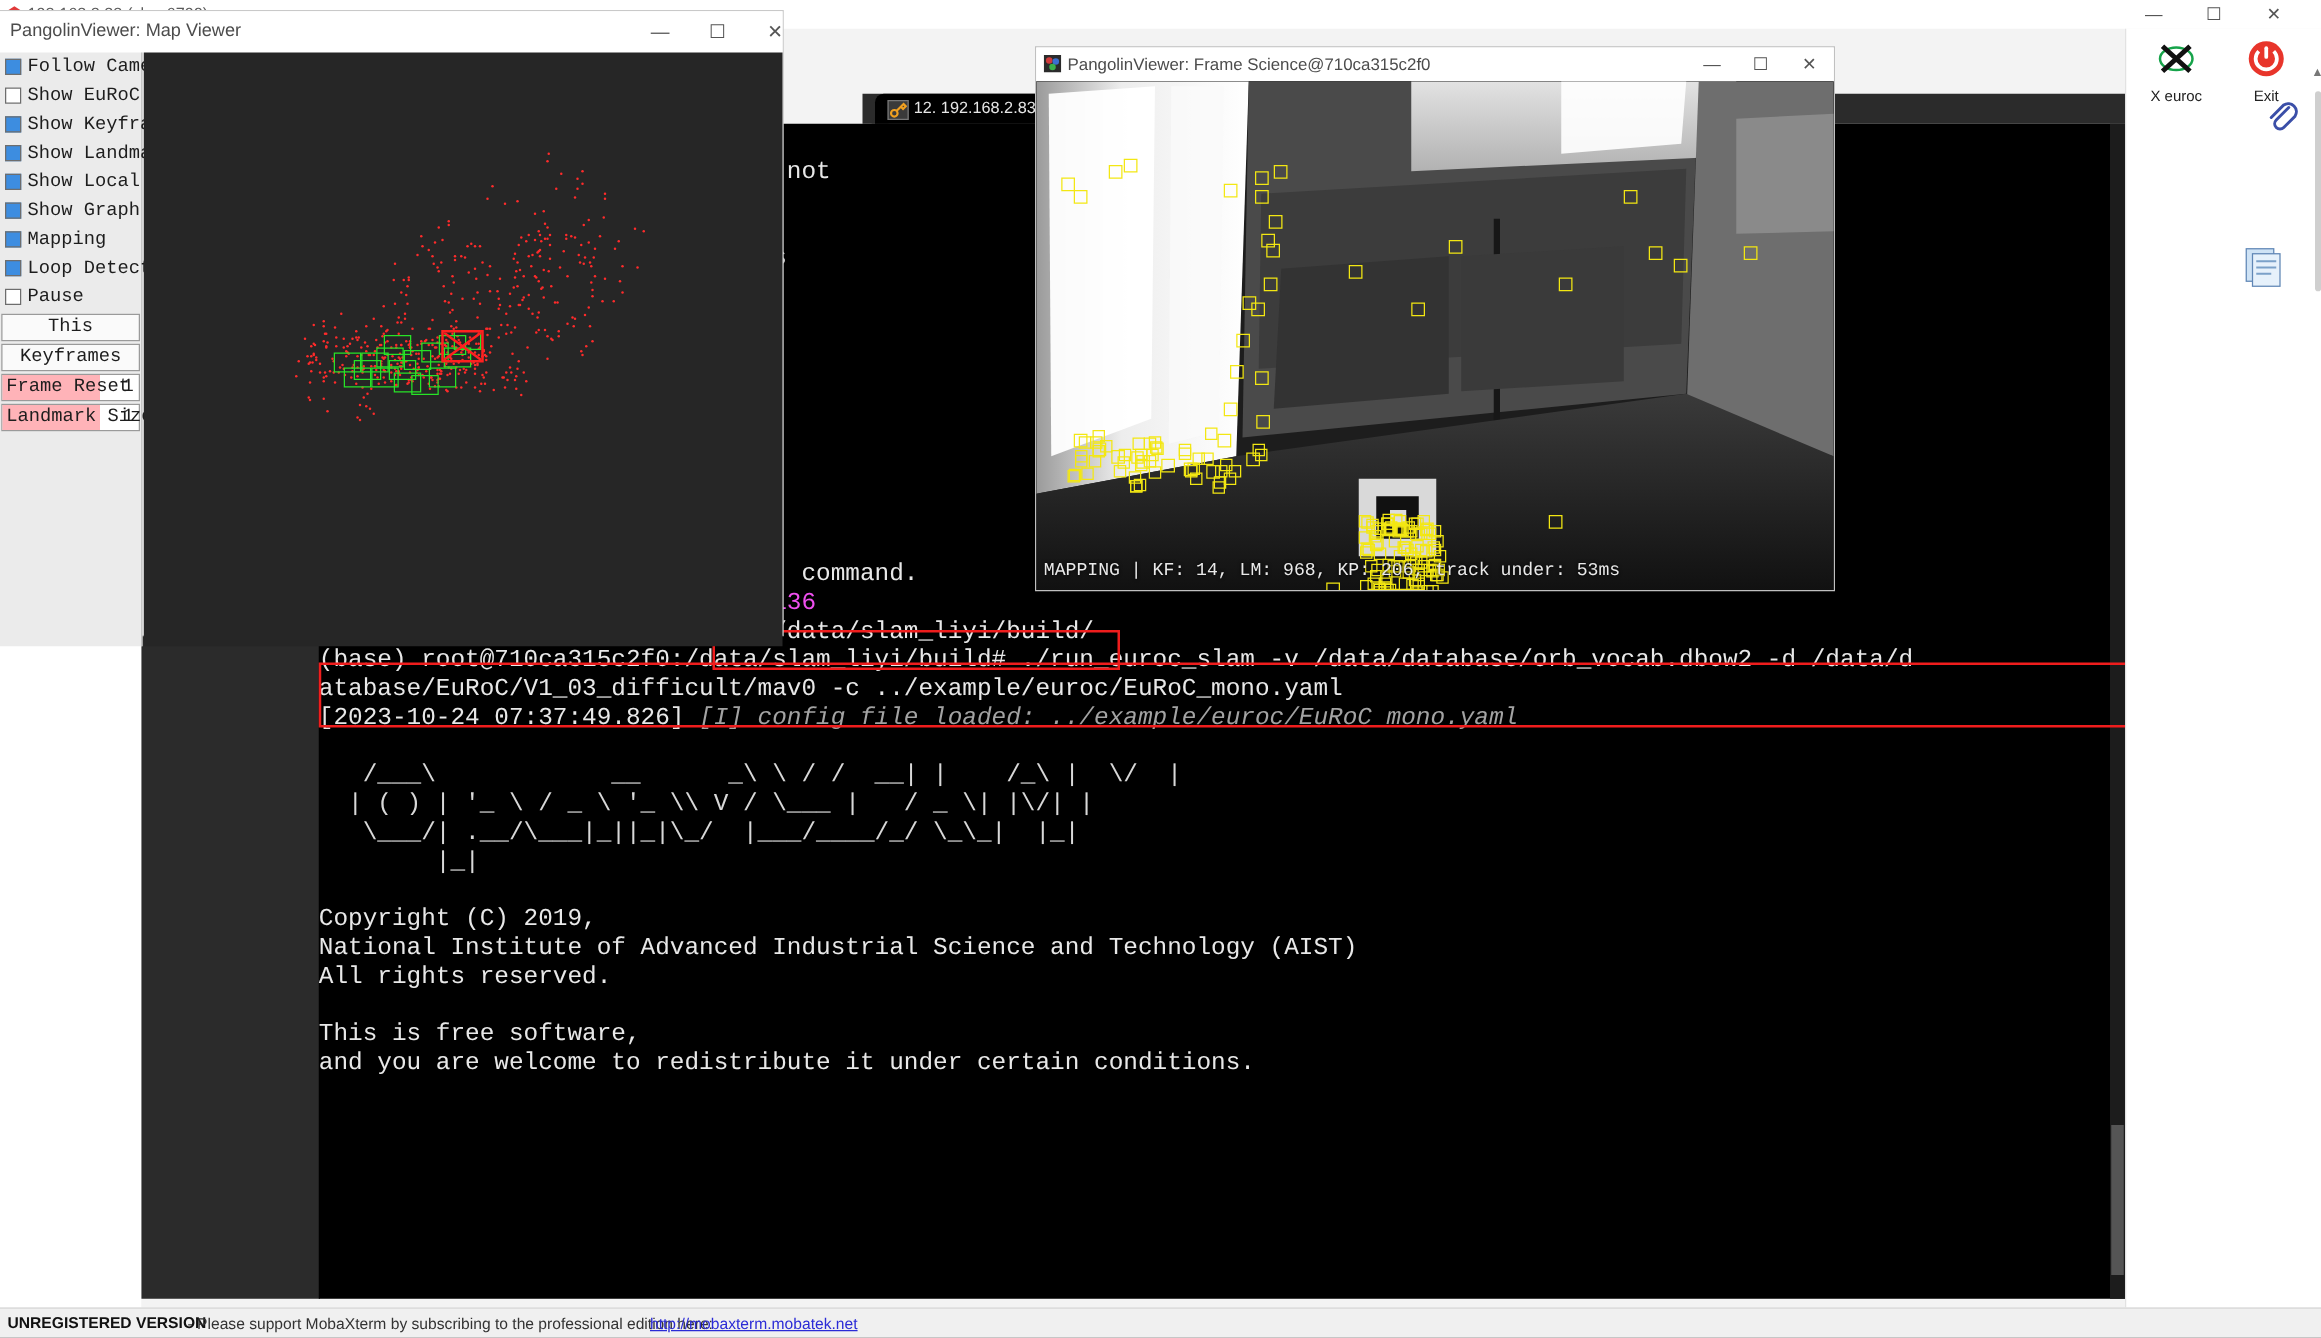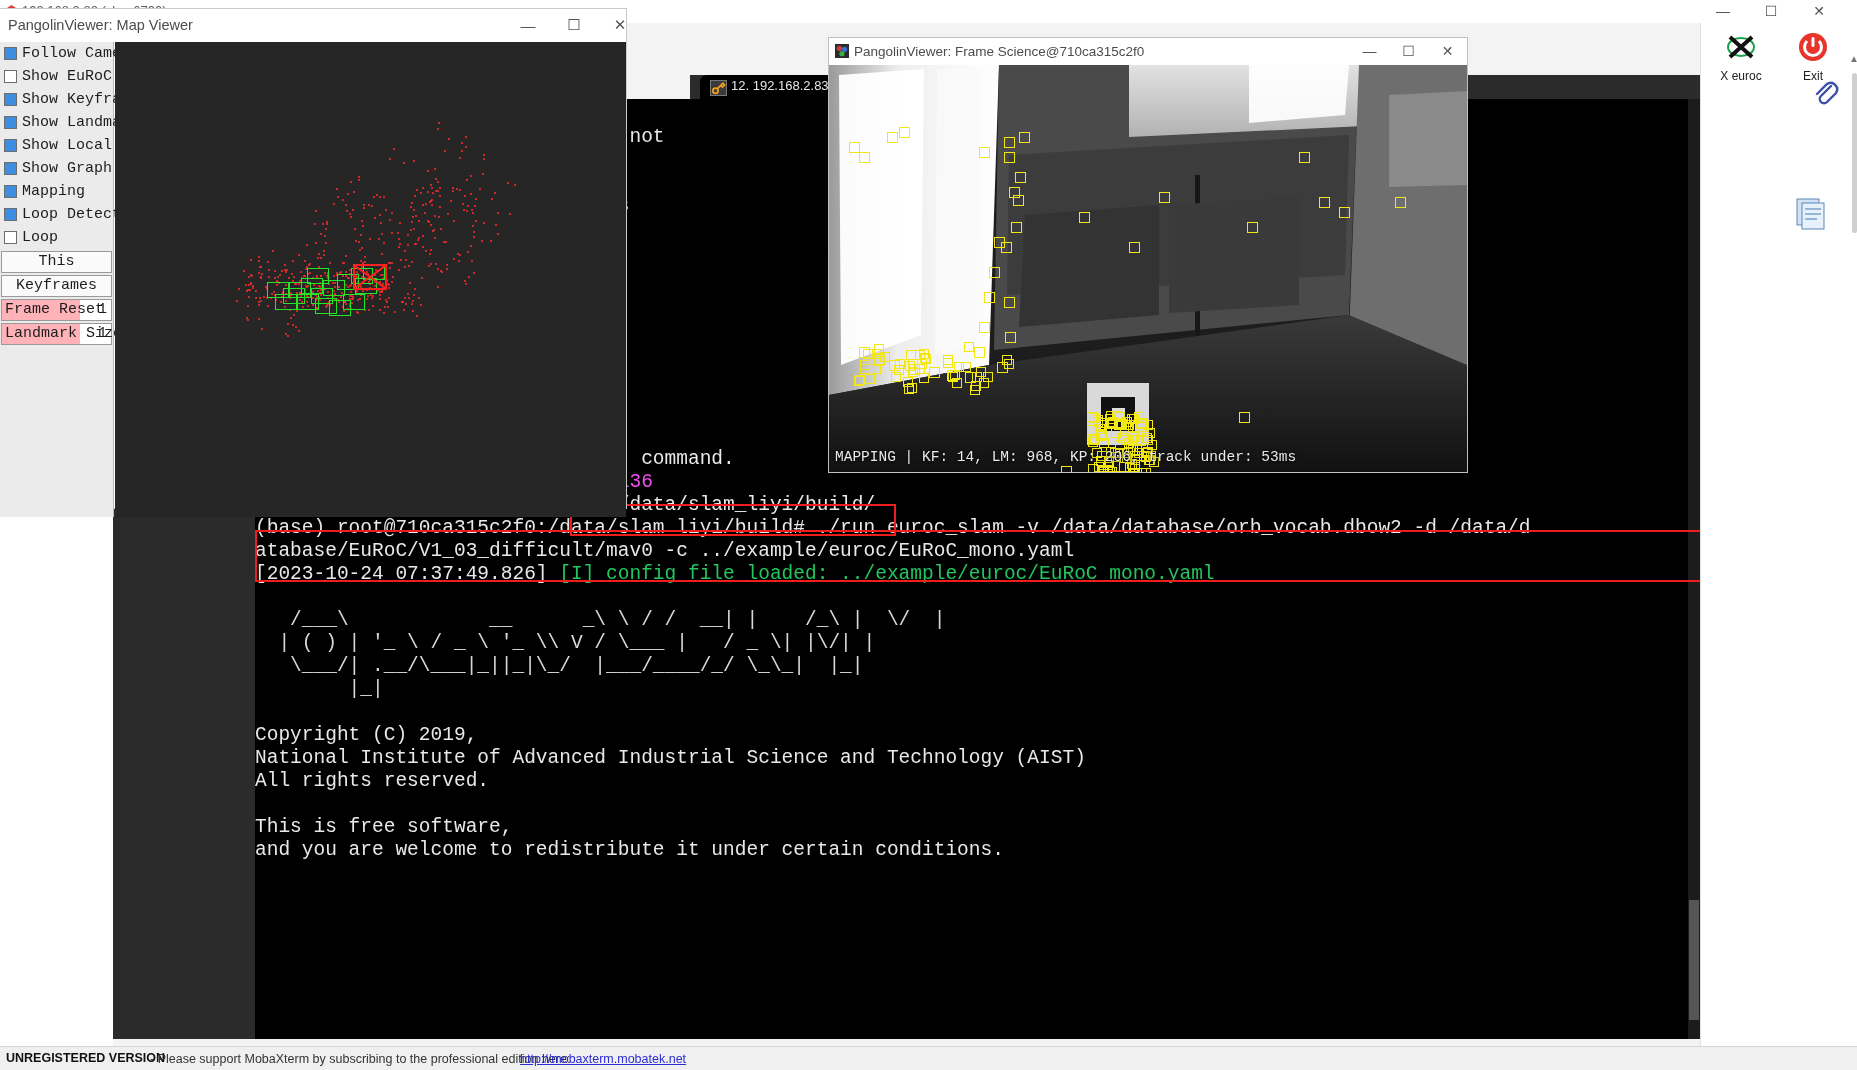--- a/index.html
+++ b/index.html
@@ -48,21 +48,21 @@
   
   #terminal{left:255px;top:99px;width:1445px;height:940px;background:#000000;
      font-family:"Liberation Mono", monospace;font-size:19.5px;line-height:23px;
      color:#ffffff;overflow:hidden;white-space:pre;}
   #term-pad{position:absolute;left:0;top:4px;width:100%;}
   .tl{white-space:pre;display:block;height:23px;}
   .c-white{color:#e8e8e8;}
   .c-yellow{color:#eded4e;}
   .c-magenta{color:#ef4fef;}
   .c-cyan{color:#4fd8d8;}
-  .c-green{color:#22c55e;}
+  .c-green{color:#a3a3a3;font-style:italic;}
   .c-banner{color:#d8d8d8;}
   .ul{text-decoration:underline;}
   #term-scroll-track{left:1688px;top:99px;width:12px;height:940px;background:#1c1c1c;}
   #term-scroll-thumb{left:1689px;top:900px;width:10px;height:120px;background:#555;}
 
   
   #x11-backdrop{left:113px;top:23px;width:143px;height:1016px;background:#2b2b2b;}
 
   
   .red-box{border:2px solid #ef1d1d;background:transparent;pointer-events:none;}
@@ -206,21 +206,21 @@
     <div class="abs" id="map-panel">
       <div id="map-checkboxes">
           <div class="chk-row"><span style="display: inline-block; width: 11px; height: 11px; border: 1px solid rgb(109, 109, 109); background: rgb(61, 141, 224); margin-right: 5px; vertical-align: middle;"></span><span>Follow Camera</span></div>
           <div class="chk-row"><span style="display: inline-block; width: 11px; height: 11px; border: 1px solid rgb(109, 109, 109); background: rgb(255, 255, 255); margin-right: 5px; vertical-align: middle;"></span><span>Show EuRoC</span></div>
           <div class="chk-row"><span style="display: inline-block; width: 11px; height: 11px; border: 1px solid rgb(109, 109, 109); background: rgb(61, 141, 224); margin-right: 5px; vertical-align: middle;"></span><span>Show Keyframes</span></div>
           <div class="chk-row"><span style="display: inline-block; width: 11px; height: 11px; border: 1px solid rgb(109, 109, 109); background: rgb(61, 141, 224); margin-right: 5px; vertical-align: middle;"></span><span>Show Landmarks</span></div>
           <div class="chk-row"><span style="display: inline-block; width: 11px; height: 11px; border: 1px solid rgb(109, 109, 109); background: rgb(61, 141, 224); margin-right: 5px; vertical-align: middle;"></span><span>Show Local Map</span></div>
           <div class="chk-row"><span style="display: inline-block; width: 11px; height: 11px; border: 1px solid rgb(109, 109, 109); background: rgb(61, 141, 224); margin-right: 5px; vertical-align: middle;"></span><span>Show Graph</span></div>
           <div class="chk-row"><span style="display: inline-block; width: 11px; height: 11px; border: 1px solid rgb(109, 109, 109); background: rgb(61, 141, 224); margin-right: 5px; vertical-align: middle;"></span><span>Mapping</span></div>
           <div class="chk-row"><span style="display: inline-block; width: 11px; height: 11px; border: 1px solid rgb(109, 109, 109); background: rgb(61, 141, 224); margin-right: 5px; vertical-align: middle;"></span><span>Loop Detection</span></div>
-          <div class="chk-row"><span style="display: inline-block; width: 11px; height: 11px; border: 1px solid rgb(109, 109, 109); background: rgb(255, 255, 255); margin-right: 5px; vertical-align: middle;"></span><span>Loop</span></div>
+          <div class="chk-row"><span style="display: inline-block; width: 11px; height: 11px; border: 1px solid rgb(109, 109, 109); background: rgb(255, 255, 255); margin-right: 5px; vertical-align: middle;"></span><span>Pause</span></div>
         </div>
       <div id="map-buttons">
           <div class="panel-btn">This</div>
           <div class="panel-btn">Keyframes</div>
         </div>
       <div id="map-sliders">
           <div class="slider-row">
             <div class="slider-fill" style="width: 72%;"></div>
             <span class="slider-label">Frame Reset</span>
             <span class="slider-val">1</span>

